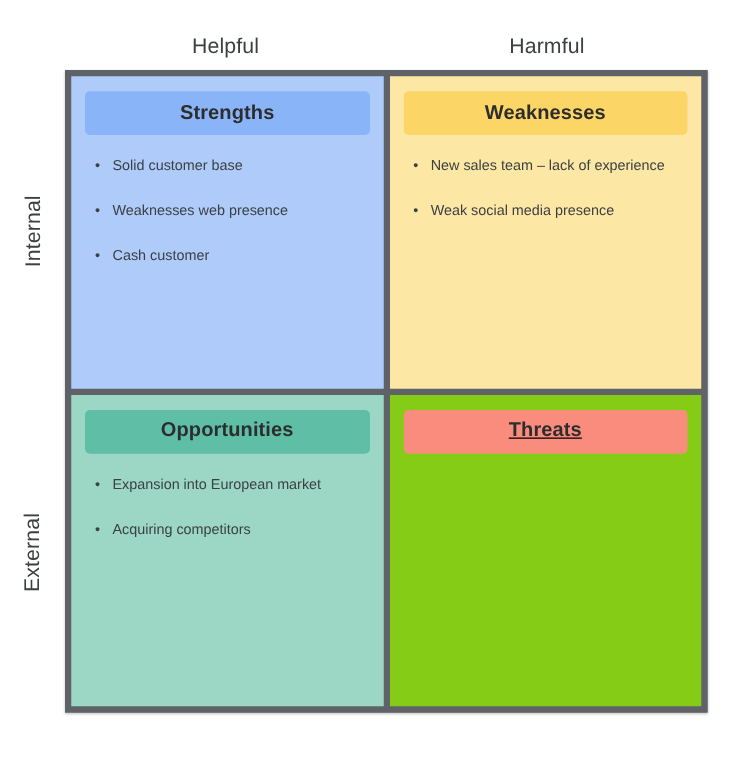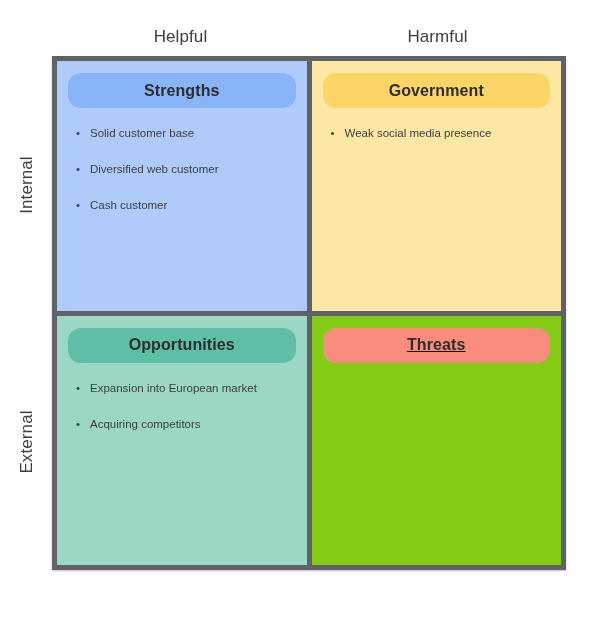--- a/index.html
+++ b/index.html
@@ -85,21 +85,21 @@
     overflow: hidden;
     padding: 12px 11px 10px 11px;
     box-sizing: border-box;
   }
   .q-strengths    { background: #aecbfa; }
   .q-weaknesses   { background: #fce8a4; }
   .q-opportunities{ background: #9bd7c4; }
   .q-threats      { background: #84cc16; text-decoration: underline; }
 
   .q-title-bar {
-    border-radius: 13px;
+    border-radius: 4px;
     height: 35px;
     display: flex;
     align-items: center;
     justify-content: center;
     font-size: 16px;
     font-weight: bold;
     color: #2d2d2d;
     letter-spacing: 0.1px;
   }
   .q-strengths     .q-title-bar { background: #8ab4f8; }
@@ -148,28 +148,29 @@
       <span>External</span>
     </div>
   </div>
 
   <div class="matrix">
 
     <div class="quadrant q-strengths">
       <div class="q-title-bar">Strengths</div>
       <ul class="q-list">
         <li>Solid customer base</li>
-        <li>Diversified web customer</li>
+        <li>Weaknesses web presence</li>
         <li>Cash customer</li>
       </ul>
     </div>
 
     <div class="quadrant q-weaknesses">
-      <div class="q-title-bar">Government</div>
+      <div class="q-title-bar">Weaknesses</div>
       <ul class="q-list">
+        <li>New sales team – lack of experience</li>
         <li>Weak social media presence</li>
       </ul>
     </div>
 
     <div class="quadrant q-opportunities">
       <div class="q-title-bar">Opportunities</div>
       <ul class="q-list">
         <li>Expansion into European market</li>
         <li>Acquiring competitors</li>
       </ul>

